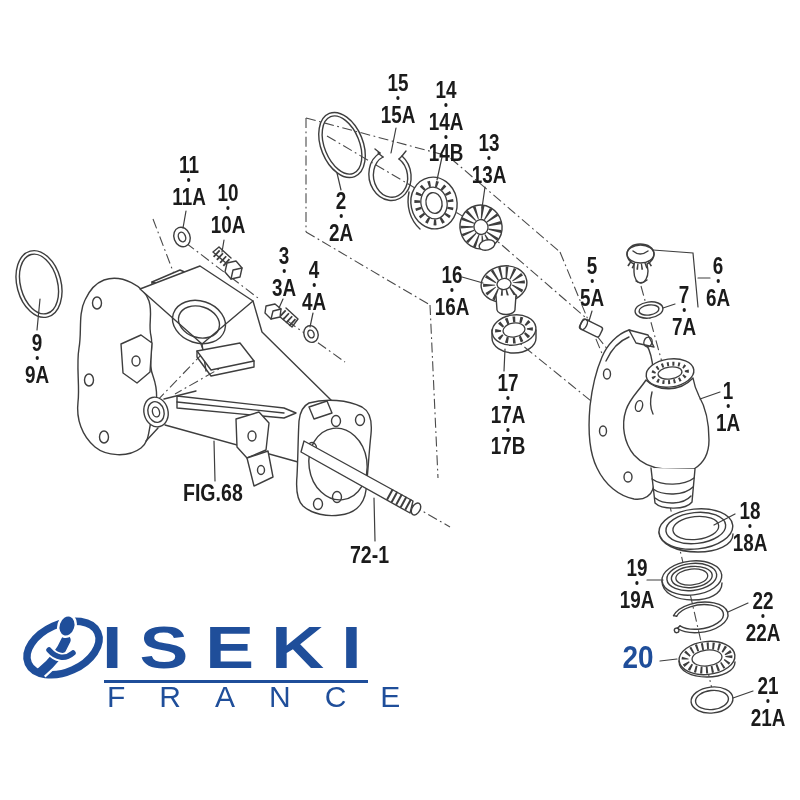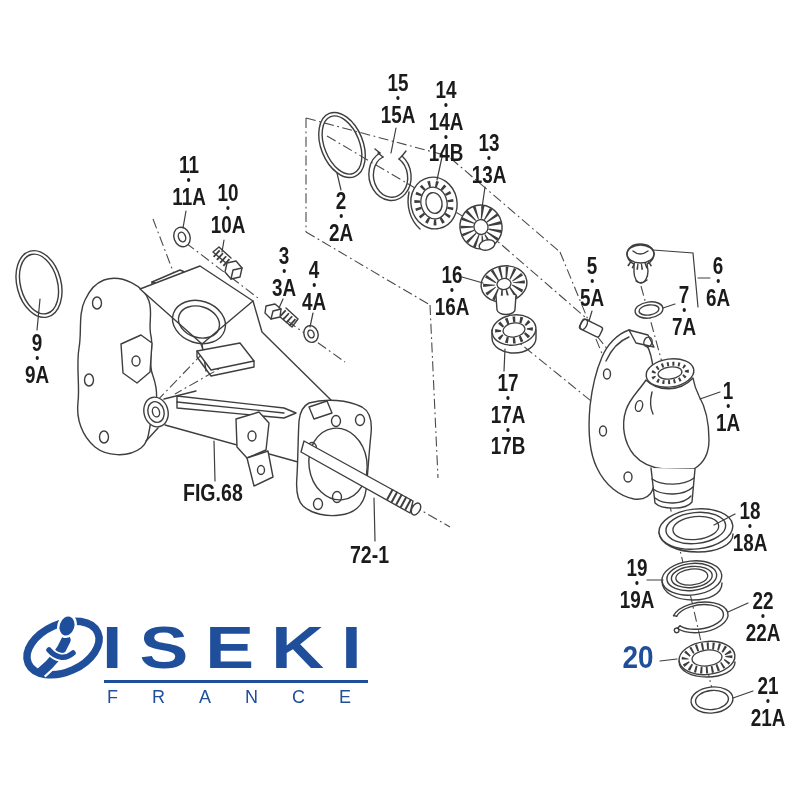--- a/index.html
+++ b/index.html
@@ -18,21 +18,21 @@
            font-weight:bold;font-size:23px;line-height:20px;white-space:nowrap;
            transform:scaleX(0.85);transform-origin:top left;}
   .plabel.hl{color:#1f4e9a;font-size:31px;line-height:28px;transform:translateX(-50%) scaleX(0.9);}
 
   
   .iseki-word{position:absolute;left:102px;top:618px;color:#1f4e9a;font-weight:bold;
               font-size:60px;line-height:60px;letter-spacing:14px;white-space:nowrap;
               transform:scaleX(1.22);transform-origin:top left;}
   .iseki-line{position:absolute;left:104px;top:680px;width:264px;height:3px;background:#1f4e9a;}
   .iseki-france{position:absolute;left:107px;top:685px;color:#1f4e9a;font-weight:normal;
-              font-size:18px;line-height:24px;letter-spacing:34px;white-space:nowrap;}
+              font-size:30px;line-height:24px;letter-spacing:34px;white-space:nowrap;}
 
   
   .s   {fill:none;stroke:#3e3e3e;stroke-width:1.4;stroke-linecap:round;stroke-linejoin:round;}
   .sf  {fill:#ffffff;stroke:#3e3e3e;stroke-width:1.4;stroke-linecap:round;stroke-linejoin:round;}
   .sf2 {fill:#ffffff;stroke:#3e3e3e;stroke-width:1.3;}
   .tick{fill:none;stroke:#3e3e3e;}
   .dd  {fill:none;stroke:#4a4a4a;stroke-width:1.1;stroke-dasharray:10 3.5 1.8 3.5;}
   .ld  {fill:none;stroke:#3e3e3e;stroke-width:1.2;stroke-linecap:round;}
 </style>
 </head>

